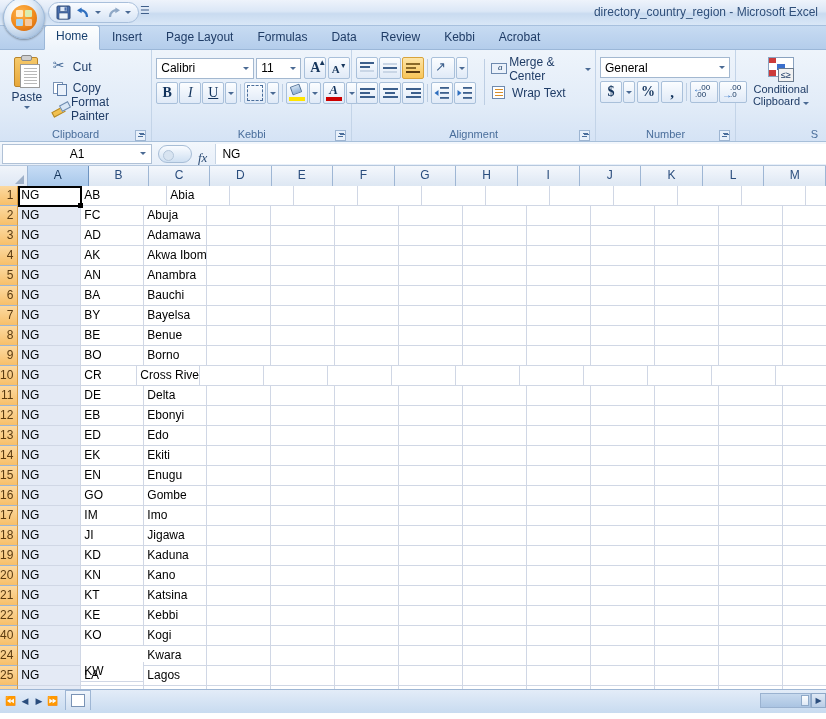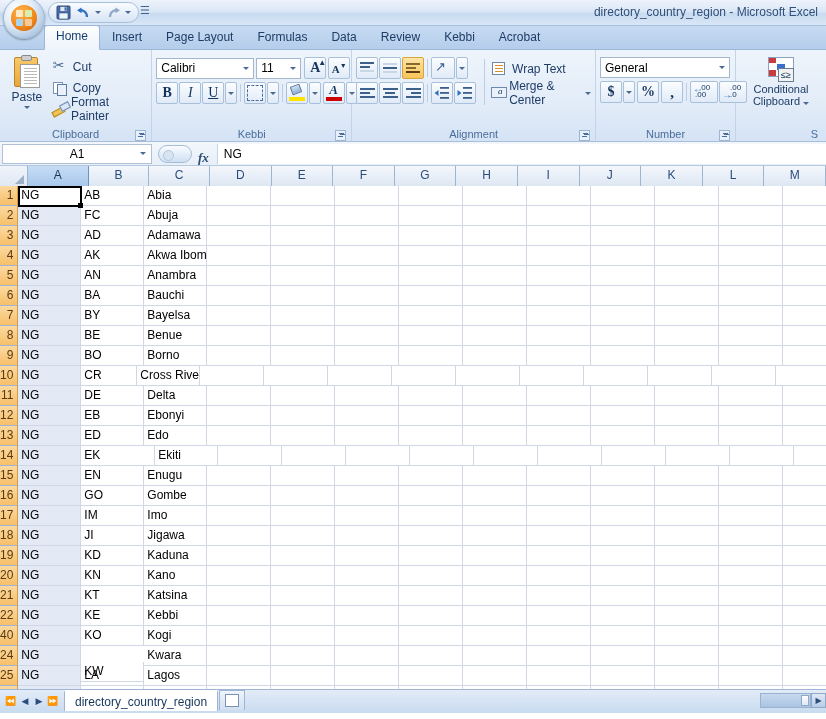--- a/index.html
+++ b/index.html
@@ -247,21 +247,21 @@
     font-size:12px; color:#000; position:relative;
   }
   #namebox .nb-caret{position:absolute;right:5px;top:7px;}
   #fx-area { display:flex; align-items:center; margin-left:6px; }
   .fx-round {
     width:34px;height:18px;border-radius:9px;
     background:linear-gradient(to bottom,#fafcff,#cfe0f2);
     border:1px solid #a7bdd6; position:relative;
   }
   .fx-round::after{content:'';position:absolute;left:4px;top:4px;width:9px;height:9px;border-radius:50%;background:#d8e4f1;border:1px solid #b4c6da;}
-  #fx-label { font-family:"Liberation Serif",serif; font-style:italic; font-weight:bold; font-size:13px; color:#2b4b74; margin:8px 8px 0 6px;}
+  #fx-label { font-family:"Liberation Serif",serif; font-style:italic; font-weight:normal; font-size:13px; color:#2b4b74; margin:8px 8px 0 6px;}
   #formula-input {
     flex:1; height:20px; background:#fff; border:none;
     border-left:1px solid #c6d4e4;
     display:flex;align-items:center;padding-left:6px;
     font-size:12px;color:#000;
   }
 
   
   #gridwrap { position: relative; height: 523px; overflow: hidden; background:#fff; }
   #colhdr {
@@ -588,31 +588,31 @@
                 <rect x="6" y="6" width="9" height="1.8" fill="#3c5f8c"></rect>
                 <rect x="6" y="11" width="9" height="1.8" fill="#3c5f8c"></rect>
               <path d="M0.5 4 L4.5 7 L0.5 10 Z" fill="#2f6fbf"></path>
             </svg>
           </div>
         </div>
       </div>
       <span class="sep-v" style="height:46px;margin:2px 6px 0 8px;"></span>
       <div style="display:flex;flex-direction:column;">
         <div class="wrap-row">
-          <span class="ico-wrap">
-              <i class="bx"></i>
-            </span>
-          <span>Wrap Text</span>
-        </div>
-        <div class="wrap-row">
           <span class="ico-merge">
               <i class="bx"></i>
             </span>
           <span>Merge &amp; Center</span>
           <span class="tri-dn" style="margin-left:5px;"></span>
+        </div>
+        <div class="wrap-row">
+          <span class="ico-wrap">
+              <i class="bx"></i>
+            </span>
+          <span>Wrap Text</span>
         </div>
       </div>
     </div>
     <div class="rgroup-title">
       <span>Alignment</span>
       <span class="dlg-launcher"></span>
     </div>
   </div>
 
   <div class="rgroup" id="grp-number">
@@ -737,21 +737,21 @@
         <div class="rh sel">22</div>
         <div class="rh sel">40</div>
         <div class="rh sel">24</div>
         <div class="rh sel">25</div>
         <div class="rh sel">26</div>
       </div>
     <div id="cells">
 
     <div class="row">
           <div class="cell activecell" style="width: 63px;">NG</div>
-          <div class="cell" style="width: 63px;">AB</div>
+          <div class="cell" style="width: 86px;">AB</div>
           <div class="cell" style="width: 63px;">Abia</div>
           <div class="cell" style="width: 64px;"></div>
           <div class="cell" style="width: 64px;"></div>
           <div class="cell" style="width: 64px;"></div>
           <div class="cell" style="width: 64px;"></div>
           <div class="cell" style="width: 64px;"></div>
           <div class="cell" style="width: 64px;"></div>
           <div class="cell" style="width: 64px;"></div>
           <div class="cell" style="width: 64px;"></div>
           <div class="cell" style="width: 64px;"></div>
@@ -932,21 +932,21 @@
           <div class="cell" style="width: 64px;"></div>
           <div class="cell" style="width: 64px;"></div>
           <div class="cell" style="width: 64px;"></div>
           <div class="cell" style="width: 64px;"></div>
           <div class="cell" style="width: 64px;"></div>
           <div class="cell" style="width: 64px;"></div>
           <div class="cell" style="width: 64px;"></div>
         </div>
         <div class="row">
           <div class="cell selcol" style="width: 63px;">NG</div>
-          <div class="cell" style="width: 74px;">EK</div>
+          <div class="cell" style="width: 63px;">EK</div>
           <div class="cell" style="width: 63px;">Ekiti</div>
           <div class="cell" style="width: 64px;"></div>
           <div class="cell" style="width: 64px;"></div>
           <div class="cell" style="width: 64px;"></div>
           <div class="cell" style="width: 64px;"></div>
           <div class="cell" style="width: 64px;"></div>
           <div class="cell" style="width: 64px;"></div>
           <div class="cell" style="width: 64px;"></div>
           <div class="cell" style="width: 64px;"></div>
           <div class="cell" style="width: 64px;"></div>
@@ -1139,21 +1139,20 @@
   </div>
 </div>
 
 <div id="sheetbar">
   <div id="navbtns">
     <span class="navb">⏪</span>
     <span class="navb">◀</span>
     <span class="navb">▶</span>
     <span class="navb">⏩</span>
   </div>
-  <div class="sheet-tab">directory_country_region</div>
   <div class="newsheet"></div>
   <div id="hscroll">
     <div class="track">
       <div class="thumb"></div>
     </div>
     <div class="arrow">▶</div>
   </div>
 </div>
 
 </body></html>

